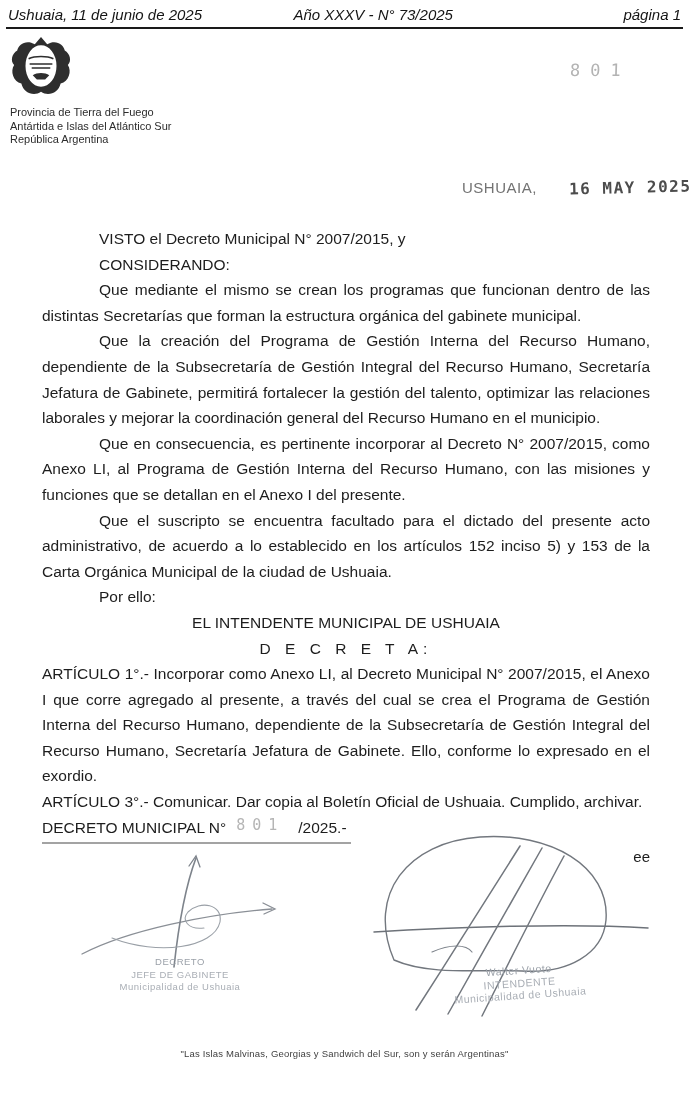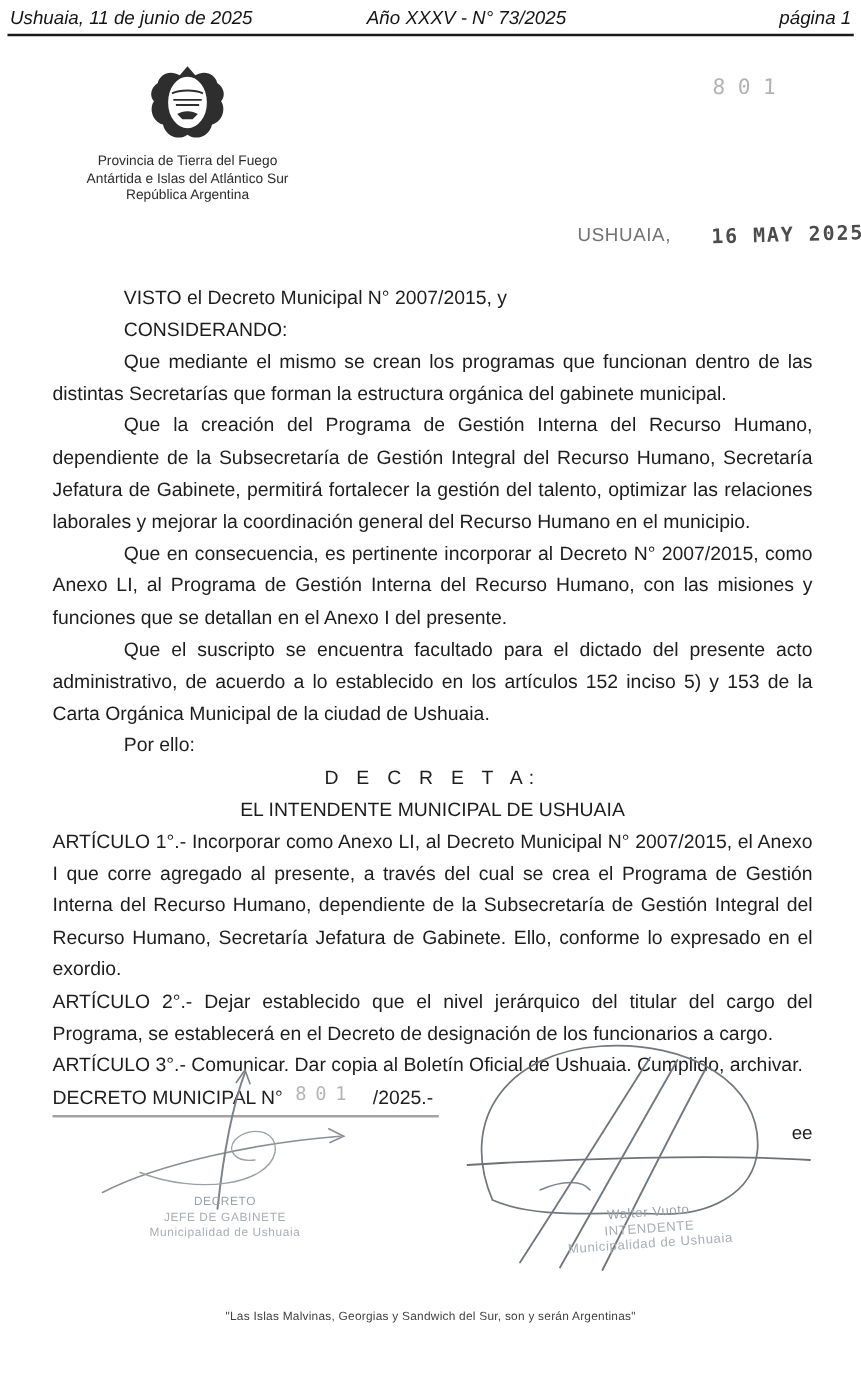--- a/index.html
+++ b/index.html
@@ -10,21 +10,21 @@
   }
   
   .hdr{
     position:absolute;top:6px;left:6px;right:6px;
     display:flex;justify-content:space-between;align-items:flex-end;
     font-size:15px;color:#151515;
     border-bottom:2px solid #1a1a1a;padding:0 2px 4px 2px;font-style:italic;
   }
   .hdr .c{position:absolute;left:50%;transform:translateX(-32%);}
   
-  .letterhead{position:absolute;left:10px;top:52px;width:280px;text-align:center;}
+  .letterhead{position:absolute;left:10px;top:36px;width:280px;}
   .emblem{display:inline-block;}
   .lh-caption{font-size:11px;line-height:13.5px;color:#2c2c2c;margin-top:4px;}
   
   .stamp{font-family:"DejaVu Sans Mono","Liberation Mono",monospace;}
   .stamp-top{
     position:absolute;top:60px;right:58px;font-size:17px;color:#b3b3b3;
     letter-spacing:10px;transform:skewX(-2deg);
   }
   .dateline{position:absolute;top:178px;left:462px;right:30px;white-space:nowrap;}
   .city{font-size:15px;letter-spacing:.5px;color:#737373;}
@@ -102,24 +102,23 @@
   </div>
 
   <div class="body-text">
     <p class="ind">VISTO el Decreto Municipal N° 2007/2015, y</p>
     <p class="ind">CONSIDERANDO:</p>
     <p class="ind">Que mediante el mismo se crean los programas que funcionan dentro de las distintas Secretarías que forman la estructura orgánica del gabinete municipal.</p>
     <p class="ind">Que la creación del Programa de Gestión Interna del Recurso Humano, dependiente de la Subsecretaría de Gestión Integral del Recurso Humano, Secretaría Jefatura de Gabinete, permitirá fortalecer la gestión del talento, optimizar las relaciones laborales y mejorar la coordinación general del Recurso Humano en el municipio.</p>
     <p class="ind">Que en consecuencia, es pertinente incorporar al Decreto N° 2007/2015, como Anexo LI, al Programa de Gestión Interna del Recurso Humano, con las misiones y funciones que se detallan en el Anexo I del presente.</p>
     <p class="ind">Que el suscripto se encuentra facultado para el dictado del presente acto administrativo, de acuerdo a lo establecido en los artículos 152 inciso 5) y 153 de la Carta Orgánica Municipal de la ciudad de Ushuaia.</p>
     <p class="ind">Por ello:</p>
+    <p class="ctr">EL INTENDENTE MUNICIPAL DE USHUAIA</p>
     <p class="ctr decreta">D E C R E T A:</p>
-    <p class="ctr">EL INTENDENTE MUNICIPAL DE USHUAIA</p>
     <p>ARTÍCULO 1°.- Incorporar como Anexo LI, al Decreto Municipal N° 2007/2015, el Anexo I que corre agregado al presente, a través del cual se crea el Programa de Gestión Interna del Recurso Humano, dependiente de la Subsecretaría de Gestión Integral del Recurso Humano, Secretaría Jefatura de Gabinete. Ello, conforme lo expresado en el exordio.</p>
-    <p>ARTÍCULO 2°.- Dejar establecido que el nivel jerárquico del titular del cargo del Programa, se establecerá en el Decreto de designación de los funcionarios a cargo.</p>
     <p>ARTÍCULO 3°.- Comunicar. Dar copia al Boletín Oficial de Ushuaia. Cumplido, archivar.</p>
     <p class="decree-line"><span class="underl"><span>DECRETO MUNICIPAL N°</span><span class="stamp-inline">801</span><span>/2025.-</span></span></p>
     <p class="initials">ee</p>
   </div>
 
   <svg class="sig" style="left:68px;top:852px;" width="240" height="118" viewBox="0 0 240 118">
     <path d="M14,102 C60,78 140,62 204,57" stroke="#8a8f96" stroke-width="1.3"></path>
     <path d="M195,51 L207,57 L196,62" stroke="#8a8f96" stroke-width="1.3"></path>
     <path d="M106,115 C110,78 116,38 128,6" stroke="#7d838b" stroke-width="1.6"></path>
     <path d="M121,14 L128,4 L132,15" stroke="#7d838b" stroke-width="1.3"></path>

